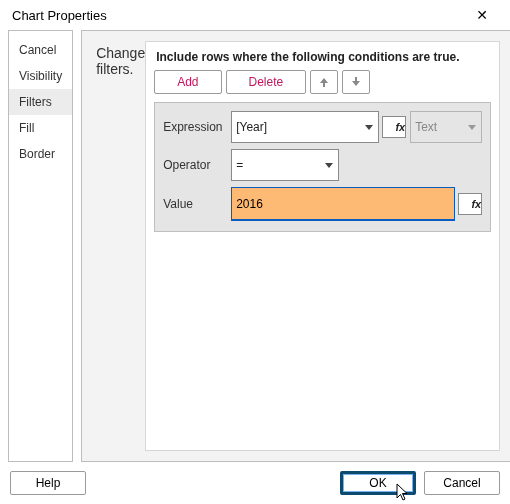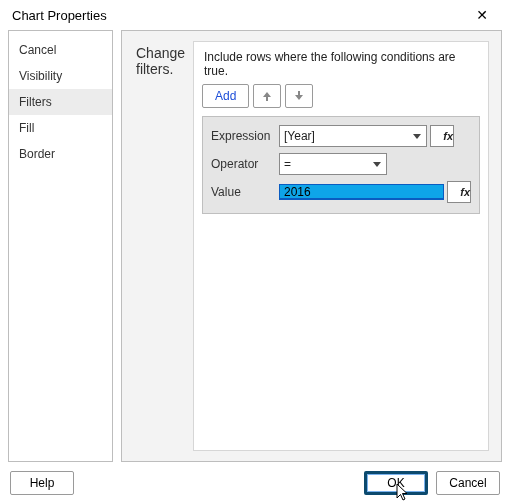--- a/index.html
+++ b/index.html
@@ -76,33 +76,34 @@
     background: #fff;
     border: 1px solid #d6d6d6;
     flex: 1;
     display: flex;
     flex-direction: column;
     padding: 8px 8px;
   }
   .instruction {
     font-size: 12px;
     margin: 0 0 6px 2px;
+    font-weight: bold;
   }
   .toolbar {
     display: flex;
     gap: 4px;
     margin-bottom: 8px;
   }
   .btn {
     border: 1px solid #9a9a9a;
     background: #fff;
-    padding: 3px 12px;
+    padding: 3px 22px;
     font-size: 12px;
     font-family: inherit;
-    color: #1d4ed8;
+    color: #be185d;
     cursor: pointer;
     border-radius: 2px;
     height: 24px;
     display: inline-flex;
     align-items: center;
     justify-content: center;
   }
   .btn.icon {
     width: 28px;
     padding: 0;
@@ -121,21 +122,21 @@
   .form-row:last-child { margin-bottom: 0; }
   .form-label {
     width: 68px;
     font-size: 12px;
     color: #333;
   }
   .dropdown {
     position: relative;
     border: 1px solid #8a8a8a;
     background: #fff;
-    height: 22px;
+    height: 32px;
     display: flex;
     align-items: center;
     padding: 0 18px 0 4px;
     font-size: 12px;
   }
   .dropdown::after {
     content: "";
     position: absolute;
     right: 5px; top: 50%;
     margin-top: -2px;
@@ -156,38 +157,38 @@
     margin-left: 3px;
     display: flex; align-items: center; justify-content: flex-end;
     font-style: italic;
     font-weight: bold;
     font-size: 11px;
     cursor: pointer;
   }
   .text-input {
     border: 1px solid #0a5cc1;
     border-bottom: 2px solid #0a5cc1;
-    background: #0ea5e9;
-    height: 16px;
+    background: #fdba74;
+    height: 34px;
     padding: 0 4px;
     font-size: 12px;
     font-family: inherit;
     outline: none;
   }
   .footer {
     height: 42px;
     display: flex;
     align-items: center;
     padding: 0 10px;
   }
   .footer .spacer { flex: 1; }
   .dlg-btn {
     border: 1px solid #9a9a9a;
     background: #fff;
-    width: 64px;
+    width: 76px;
     height: 24px;
     font-size: 12px;
     font-family: inherit;
     margin-left: 8px;
     cursor: pointer;
     border-radius: 2px;
   }
   .dlg-btn.default {
     border: 3px solid #0c4a6e;
     box-shadow: inset 0 0 0 1px #7ab2ee;
@@ -234,20 +235,21 @@
     </div>
 
     <div class="main">
       <h2>Change filters.</h2>
 
       <div class="inner-panel">
         <div class="instruction">Include rows where the following conditions are true.</div>
 
         <div class="toolbar">
           <button class="btn">Add</button>
+          <button class="btn">Delete</button>
           <button class="btn icon">
             <svg class="arrow-svg" viewBox="0 0 12 12">
               <path d="M6 2 L10 7 L7 7 L7 11 L5 11 L5 7 L2 7 Z" fill="#888"></path>
             </svg>
           </button>
           <button class="btn icon">
             <svg class="arrow-svg" viewBox="0 0 12 12">
               <path d="M6 10 L2 5 L5 5 L5 1 L7 1 L7 5 L10 5 Z" fill="#888"></path>
             </svg>
           </button>
@@ -256,20 +258,23 @@
         <div class="filter-form">
 
           <div class="form-row">
             <div class="form-label">Expression</div>
             <div class="dropdown" style="width:148px;">
               <span>[Year]</span>
             </div>
             <div class="fx-btn">
               <span>fx</span>
             </div>
+            <div class="dropdown disabled" style="width:72px; margin-left:4px;">
+              <span>Text</span>
+            </div>
           </div>
 
           <div class="form-row">
             <div class="form-label">Operator</div>
             <div class="dropdown" style="width:108px;">
               <span>=</span>
             </div>
           </div>
 
           <div class="form-row">

